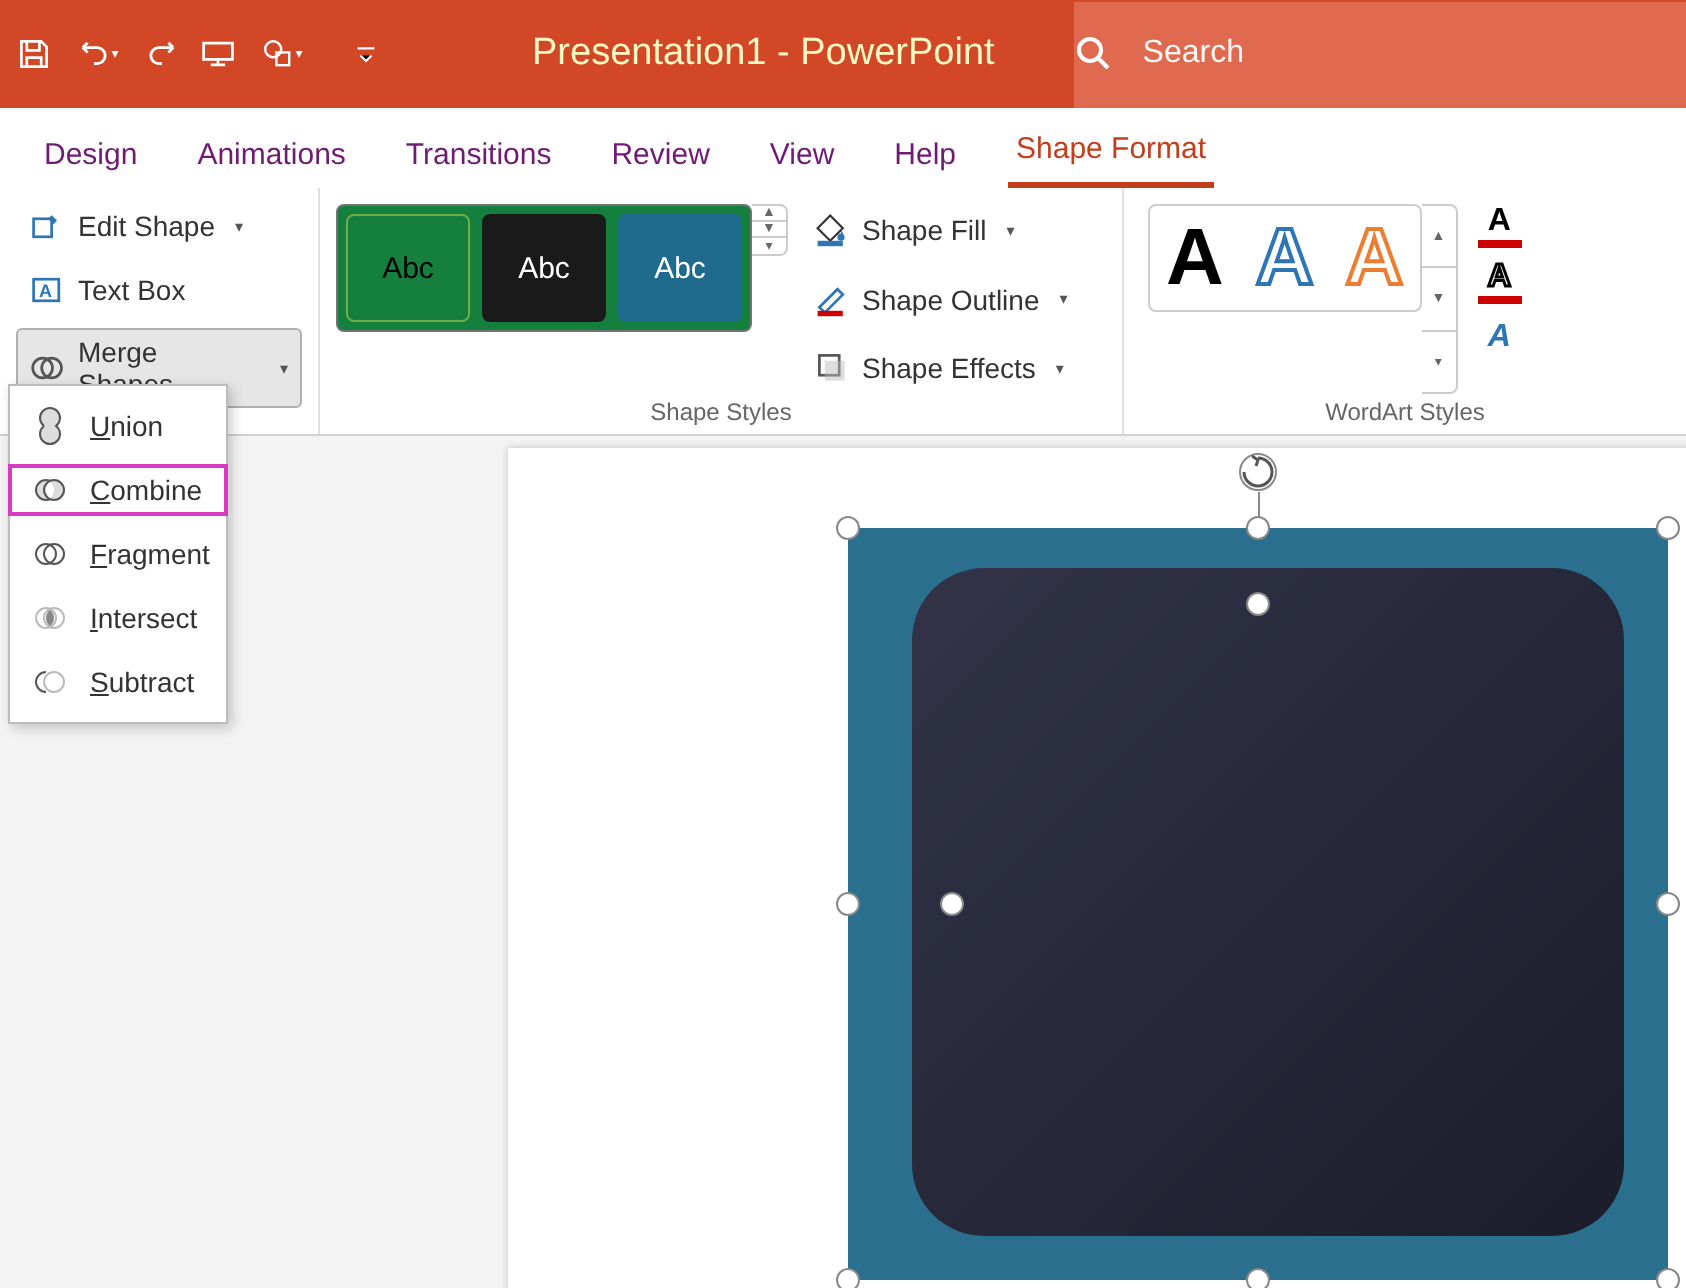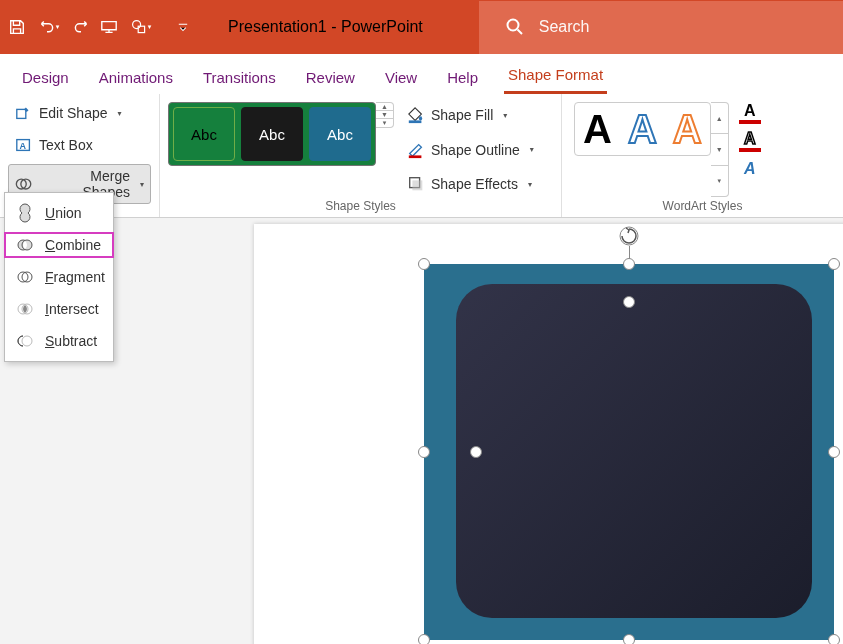--- a/index.html
+++ b/index.html
@@ -4,39 +4,39 @@
   <style>
     * { box-sizing: border-box; margin: 0; padding: 0; font-family: "Segoe UI", sans-serif; }
     body { width: 843px; height: 644px; overflow: hidden; background: #fff; font-size: 13px; color: #333; }
     
     
     .title-bar { height: 54px; background: #d24726; display: flex; align-items: center; }
     .qat { display: flex; align-items: center; gap: 6px; padding: 0 6px; }
     .qat-item { width: 22px; height: 22px; display: flex; align-items: center; justify-content: center; color: #fff; position: relative; }
     .qat-item.wide { width: 30px; }
     .qat-chev { font-size: 7px; margin-left: 1px; color: #fff; }
-    .doc-title { color: #000000; font-size: 16px; margin-left: 28px; white-space: nowrap; }
-    .search-box { margin-left: 56px; flex: 1; height: 53px; background: #e06a4f; display: flex; align-items: center; padding-left: 26px; gap: 14px; }
+    .doc-title { color: #fef9c3; font-size: 19px; margin-left: 66px; white-space: nowrap; }
+    .search-box { margin-left: 40px; flex: 1; height: 53px; background: #e06a4f; display: flex; align-items: center; gap: 14px; }
     .search-box input { background: transparent; border: none; color: #fff; font-size: 16px; outline: none; flex:1; }
     .search-box input::placeholder { color: #fff; opacity: .95; }
     .search-icon svg { display: block; }
     
     
     .tab-strip { height: 40px; border-bottom: none; display: flex; align-items: flex-end; padding-left: 18px; gap: 22px; background: #fff; }
     .tab { font-size: 15px; padding: 10px 4px 8px; color: #701a75; cursor: pointer; }
     .tab.active { color: #c43e1c; border-bottom: 3px solid #c43e1c; font-weight: 400; }
     
     
     .ribbon { height: 124px; background: #fff; border-bottom: 1px solid #d0d0d0; display: flex; position: relative; }
     .ribbon::after { content:""; position:absolute; left:0; right:0; bottom:-1px; height:1px; background:#d0d0d0; }
     .group { border-right: 1px solid #e0e0e0; display: flex; flex-direction: column; padding: 4px 8px 2px; }
     .group-body { flex: 1; display: flex; }
     .group-label { font-size: 12px; color: #666; text-align: center; padding: 2px 0; position: relative; }
     
-    .insert-col { display: flex; flex-direction: column; gap: 6px; padding-top: 2px; min-width: 140px; text-align: right; }
+    .insert-col { display: flex; flex-direction: column; gap: 6px; padding-top: 2px; min-width: 140px; }
     .small-btn { display: flex; align-items: center; gap: 6px; padding: 3px 6px; border: 1px solid transparent; border-radius: 3px; cursor: pointer; font-size: 14px; color:#333;}
     .small-btn.pressed { background: #e6e6e6; border-color: #b0b0b0; }
     .chev { font-size: 8px; margin-left: 4px; color: #555; }
     .ico { width: 18px; height: 18px; display: flex; align-items: center; justify-content: center; flex-shrink:0; }
     
     .style-gallery { display: flex; align-items: flex-start; gap: 6px; padding-top: 4px; }
     .style-items { display: flex; gap: 6px; border:1px solid #737373; border-radius:4px; padding:4px; background:#15803d;}
     .style-item { width: 62px; height: 54px; border: 1px solid #ddd; border-radius: 4px; display: flex; align-items: center; justify-content: center; font-size: 15px; }
     .s1 { border-color: #70ad47; color: #000; }
     .s2 { background: #1a1a1a; color: #fff; border-color:#1a1a1a;}

